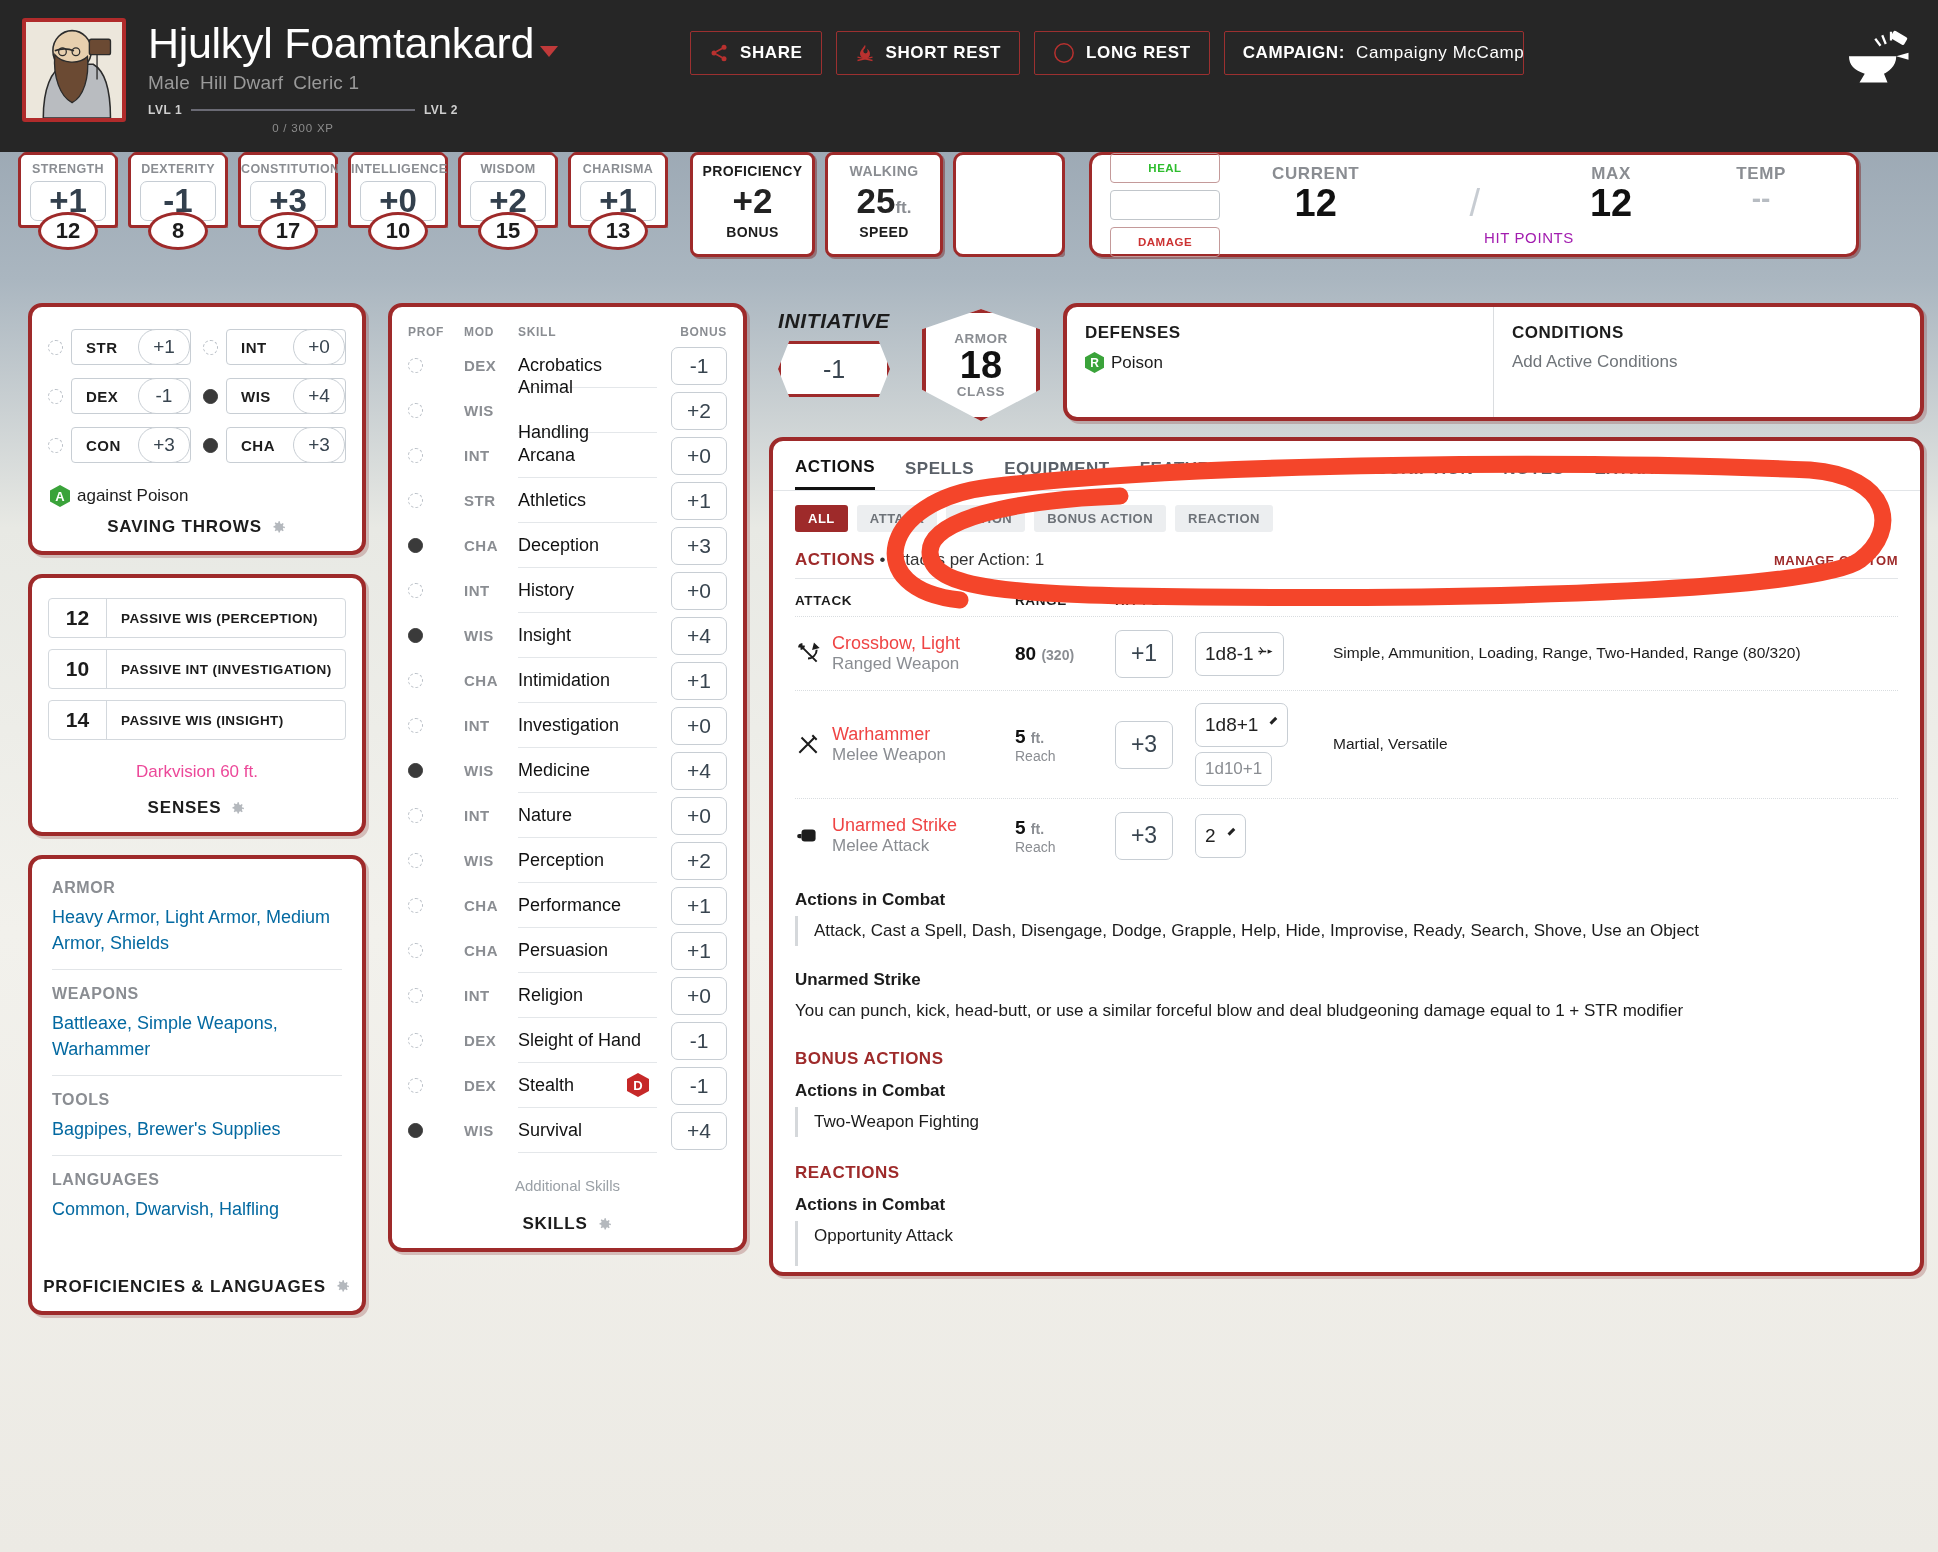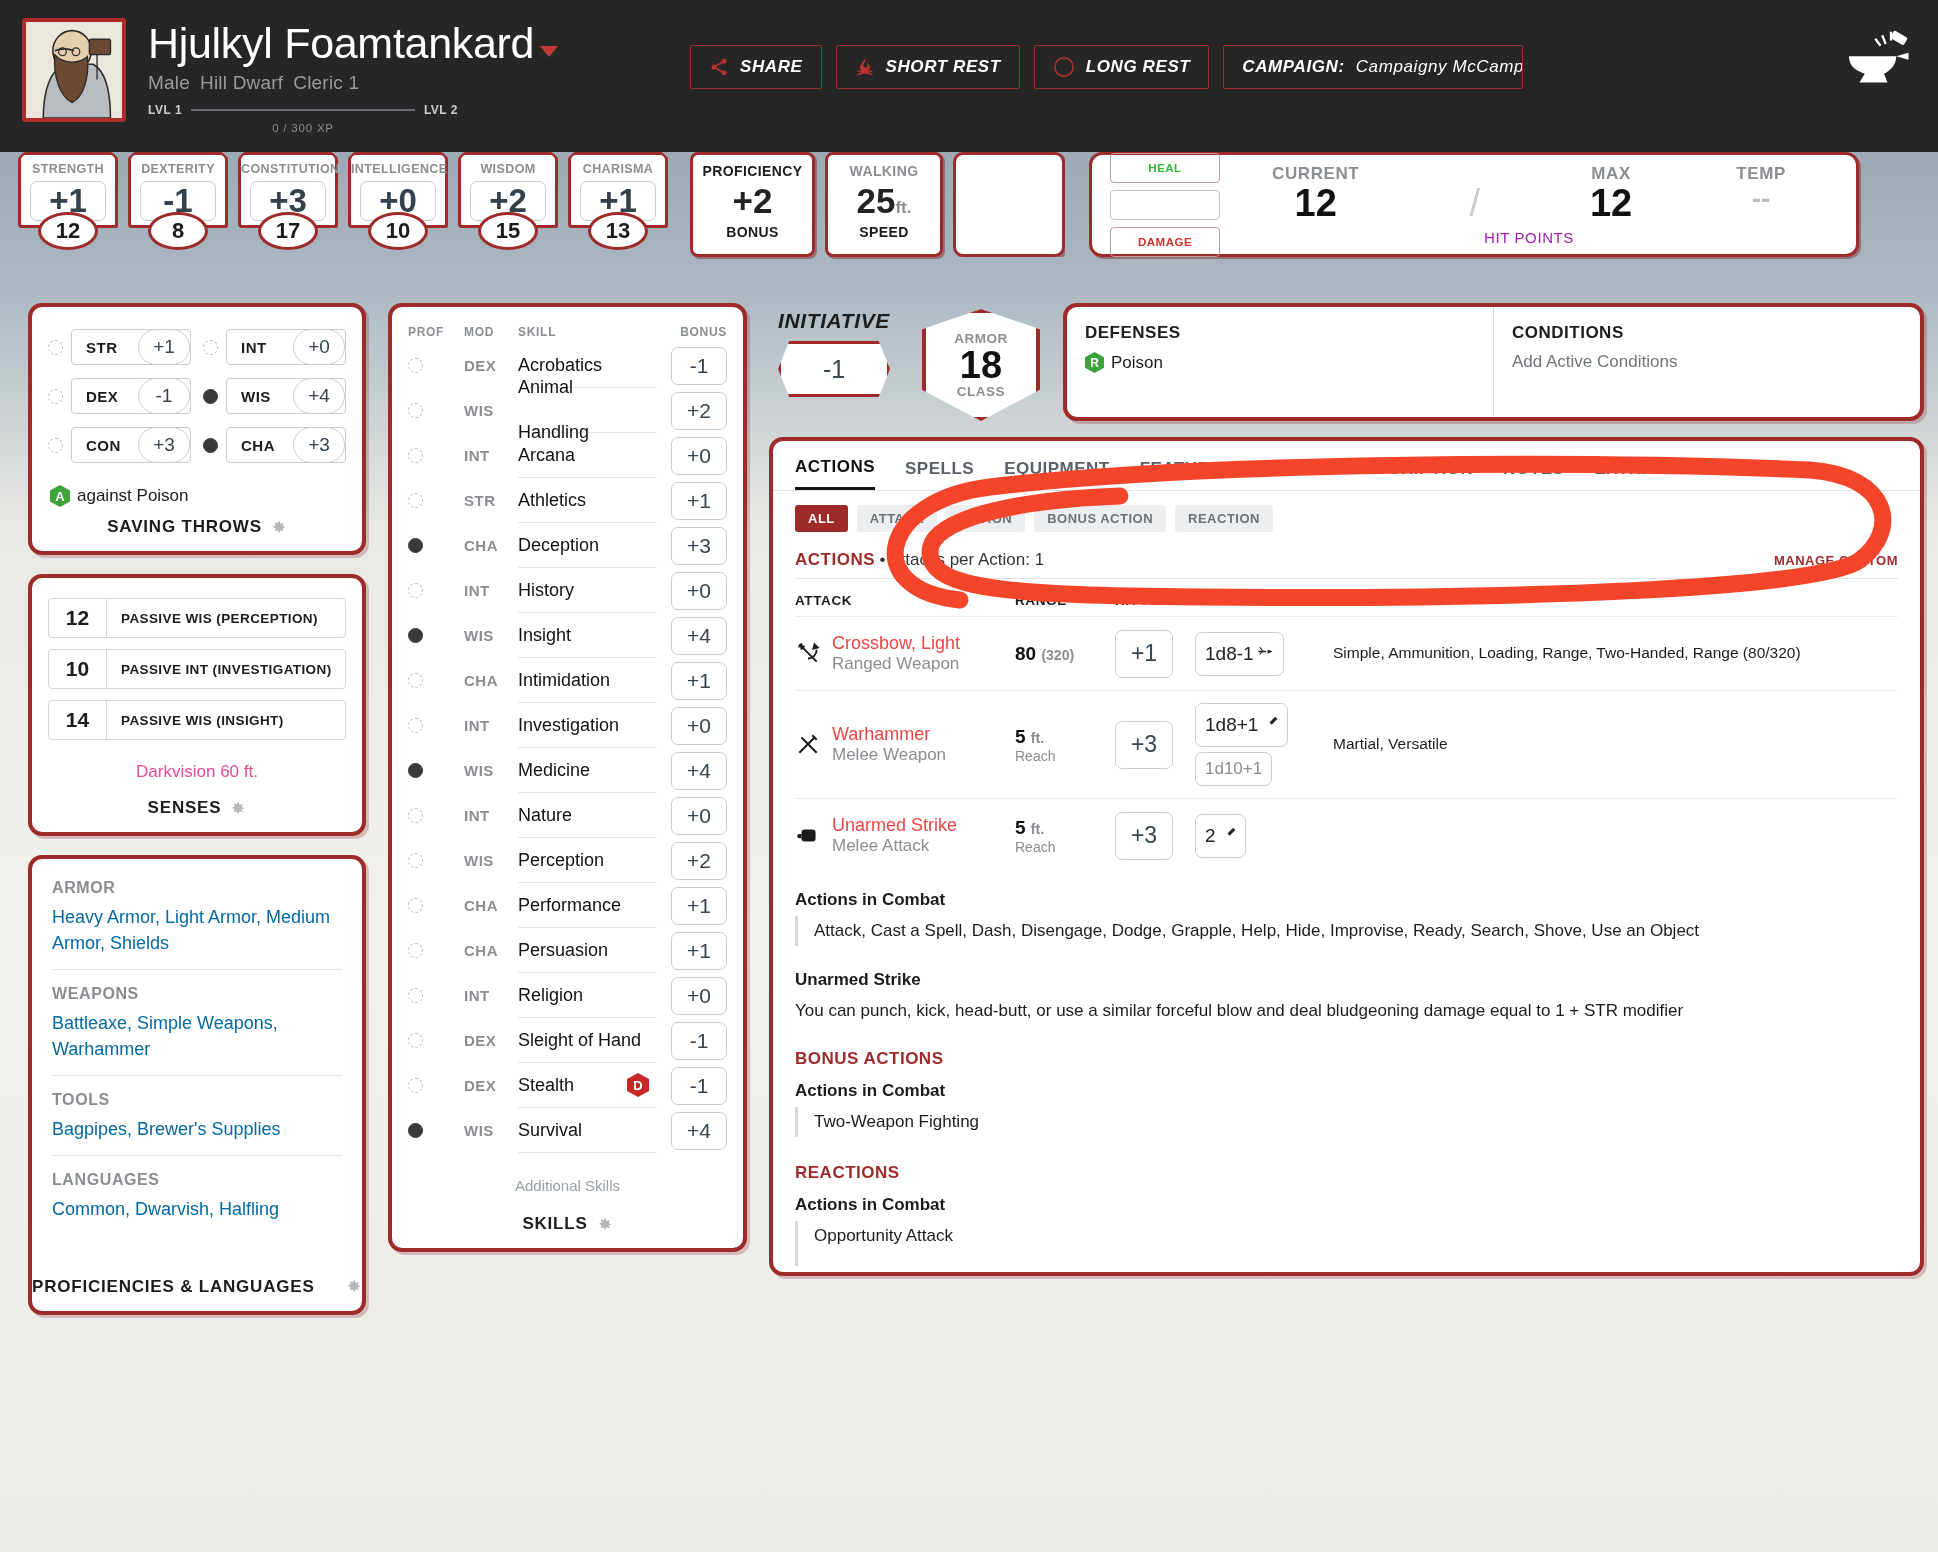--- a/index.html
+++ b/index.html
@@ -61,22 +61,22 @@
     margin-top: 7px;
     letter-spacing: 0.2px;
   }
   .char-sub span { margin-right: 10px; }
   .xpbar { display: flex; align-items: center; margin-top: 9px; width: 310px; }
   .xplbl { color: #cfcfcf; font-size: 12px; font-weight: bold; letter-spacing: .5px; }
   .xpline { flex: 1; height: 2px; background: #6a6a74; margin: 0 9px; }
   .xptext { color: #8c8c8c; font-size: 11.5px; letter-spacing: .8px; text-align: center; width: 310px; margin-top: 5px;}
   .hdr-actions {
     position: absolute;
-    left: 690px; top: 45px;
-    display: flex; align-items: center; gap: 14px; font-style: italic;
+    left: 690px; top: 31px;
+    display: flex; align-items: center; gap: 14px;
   }
   .hbtn {
     border: 1px solid #9c3030;
     color: #fff;
     background: transparent;
     height: 44px;
     padding: 0 18px;
     display: flex; align-items: center; gap: 11px;
     font-size: 17px; font-weight: bold; letter-spacing: .6px;
     border-radius: 2px;
@@ -639,21 +639,21 @@
           </div>
           <div class="prof-sec">
             <div class="prof-h">TOOLS</div>
             <div class="prof-v">Bagpipes, Brewer's Supplies</div>
           </div>
           <div class="prof-sec">
             <div class="prof-h">LANGUAGES</div>
             <div class="prof-v">Common, Dwarvish, Halfling</div>
           </div>
         </div>
-        <div class="panel-title" style="padding-top:26px;justify-content:space-between;">
+        <div class="panel-title" style="padding-top:26px;">
           <span>PROFICIENCIES &amp; LANGUAGES</span>
           <span class="gear"><svg viewBox="0 0 24 24" fill="currentColor">
                 <path d="M12 8a4 4 0 100 8 4 4 0 000-8zm0 6a2 2 0 110-4 2 2 0 010 4z"></path>
                 <path d="M21 13v-2l-2.3-.4a7 7 0 00-.7-1.7l1.4-1.9-1.4-1.4-1.9 1.4a7 7 0 00-1.7-.7L14 3h-2l-.4 2.3a7 7 0 00-1.7.7L8 4.6 6.6 6 8 7.9a7 7 0 00-.7 1.7L5 10v2l2.3.4c.2.6.4 1.2.7 1.7L6.6 16 8 17.4l1.9-1.4c.5.3 1.1.5 1.7.7L12 19h2l.4-2.3c.6-.2 1.2-.4 1.7-.7l1.9 1.4 1.4-1.4-1.4-1.9c.3-.5.5-1.1.7-1.7L21 13z"></path>
               </svg></span>
         </div>
       </div>
     </div>
 
     <div class="colM">

